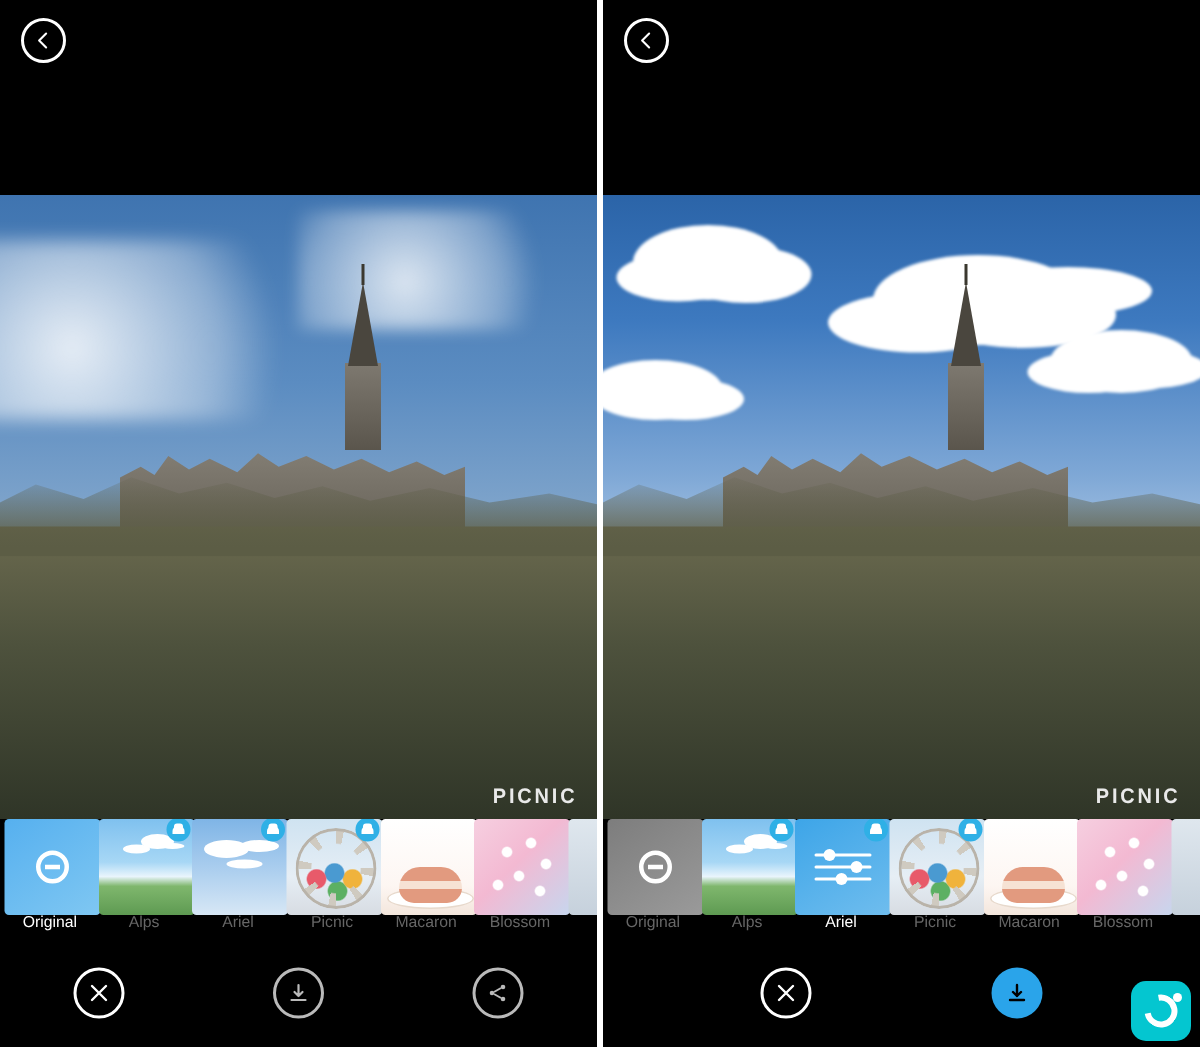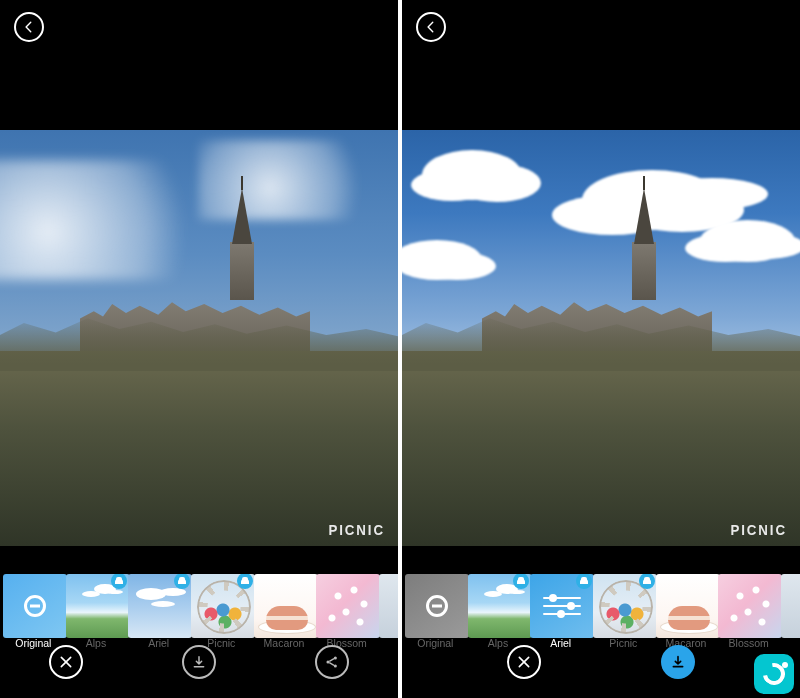--- a/index.html
+++ b/index.html
@@ -28,21 +28,21 @@
   .ground{position:absolute;bottom:0;left:0;right:0;height:195px;background:linear-gradient(180deg,#6b6a4f 0%,#4e523d 40%,#2f3527 100%);} 
   .ground::before{content:"";position:absolute;top:-40px;left:0;right:0;height:60px;background:linear-gradient(180deg,transparent,#5c5d45 90%);clip-path:polygon(0 40%,6% 20%,14% 36%,22% 12%,30% 30%,38% 18%,46% 35%,54% 22%,62% 38%,72% 24%,82% 40%,92% 30%,100% 42%,100% 100%,0 100%);} 
   .castle{position:absolute;bottom:170px;left:80px;width:230px;height:140px;}
   .castle .body{position:absolute;bottom:0;left:0;width:230px;height:90px;background:linear-gradient(180deg,#8a857b,#5d584e);clip-path:polygon(0 100%,0 36%,6% 28%,10% 34%,14% 20%,20% 30%,26% 22%,34% 32%,40% 18%,46% 28%,54% 20%,62% 30%,70% 22%,78% 32%,86% 24%,94% 34%,100% 28%,100% 100%);} 
   .castle .tower{position:absolute;bottom:76px;left:150px;width:24px;height:58px;background:linear-gradient(180deg,#7e7970,#5a554c);} 
   .castle .spire{position:absolute;bottom:132px;left:152px;width:0;height:0;border-left:10px solid transparent;border-right:10px solid transparent;border-bottom:56px solid #4a463e;} 
   .castle .spiretip{position:absolute;bottom:186px;left:161px;width:2px;height:14px;background:#3b382f;}
   .watermark{position:absolute;right:12px;bottom:8px;color:#e9e9e9;font-size:14px;letter-spacing:2px;font-weight:600;}
   .watermark .p{display:inline-block;transform:scaleX(.95);} 
   
-  .filters{position:absolute;top:546px;left:0;right:0;height:78px;display:flex;overflow:hidden;background:#000;margin-top:28px;}
+  .filters{position:absolute;top:546px;left:0;right:0;height:78px;display:flex;overflow:hidden;background:#000;}
   .filter{position:relative;width:64px;height:78px;margin-right:2px;display:flex;flex-direction:column;align-items:center;justify-content:flex-end;color:#666;font-size:10.5px;font-weight:500;}
   .filter .thumb{width:64px;height:64px;border-radius:3px;overflow:hidden;position:absolute;top:0;left:0;}
   .filter .lbl{position:absolute;bottom:3px;left:0;right:0;text-align:center;}
   .filter.selected .lbl{color:#fff;}
   .filter.selected.type-original .thumb{background:linear-gradient(145deg,#56b0ef,#7fc7f2);} 
   .filter .badge{position:absolute;top:-1px;right:-1px;width:16px;height:16px;border-radius:50%;background:#2fb0e6;display:flex;align-items:center;justify-content:center;}
   .filter .badge::after{content:"";width:8px;height:5px;background:#fff;border-radius:3px 3px 0 0;box-shadow:0 -3px 0 -1px #fff;}
   .filter.first{margin-left:3px;}
   .filter.cut{width:20px;margin-right:0;}
   .filter.cut .thumb{width:20px;border-radius:3px 0 0 3px;}

